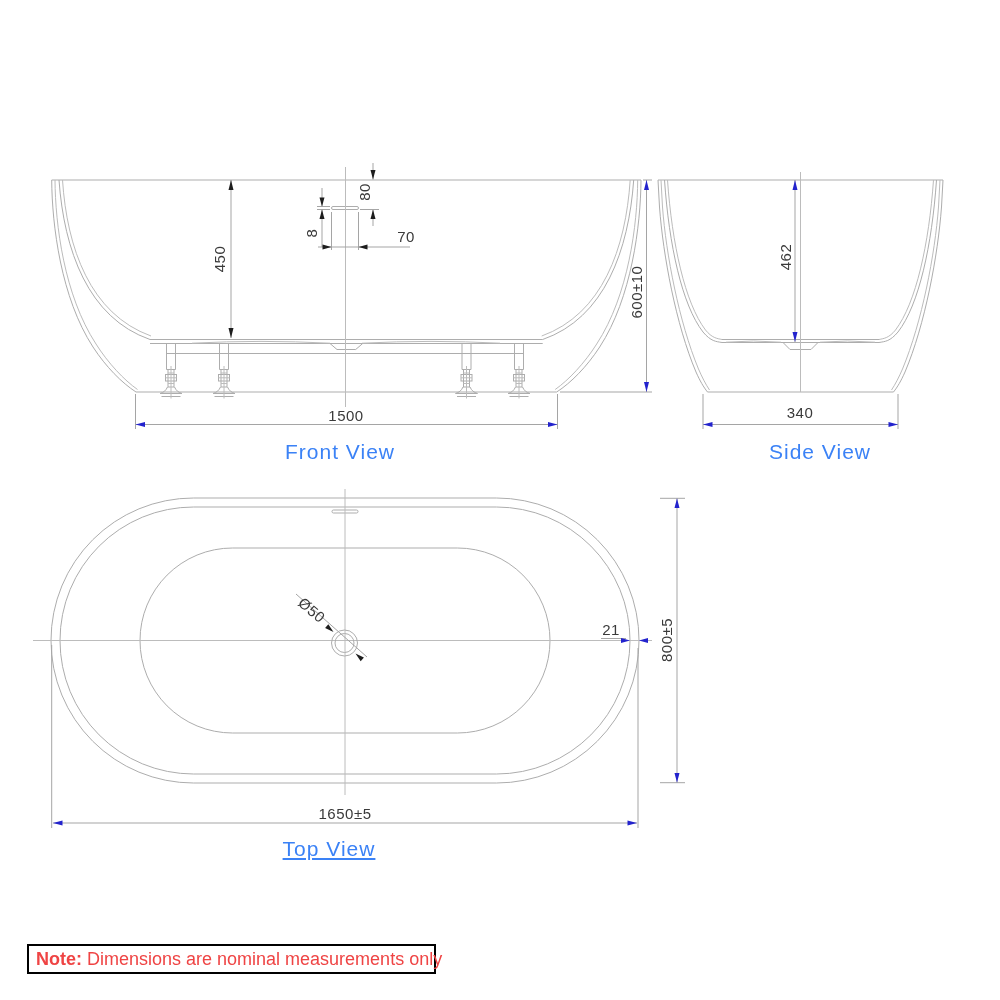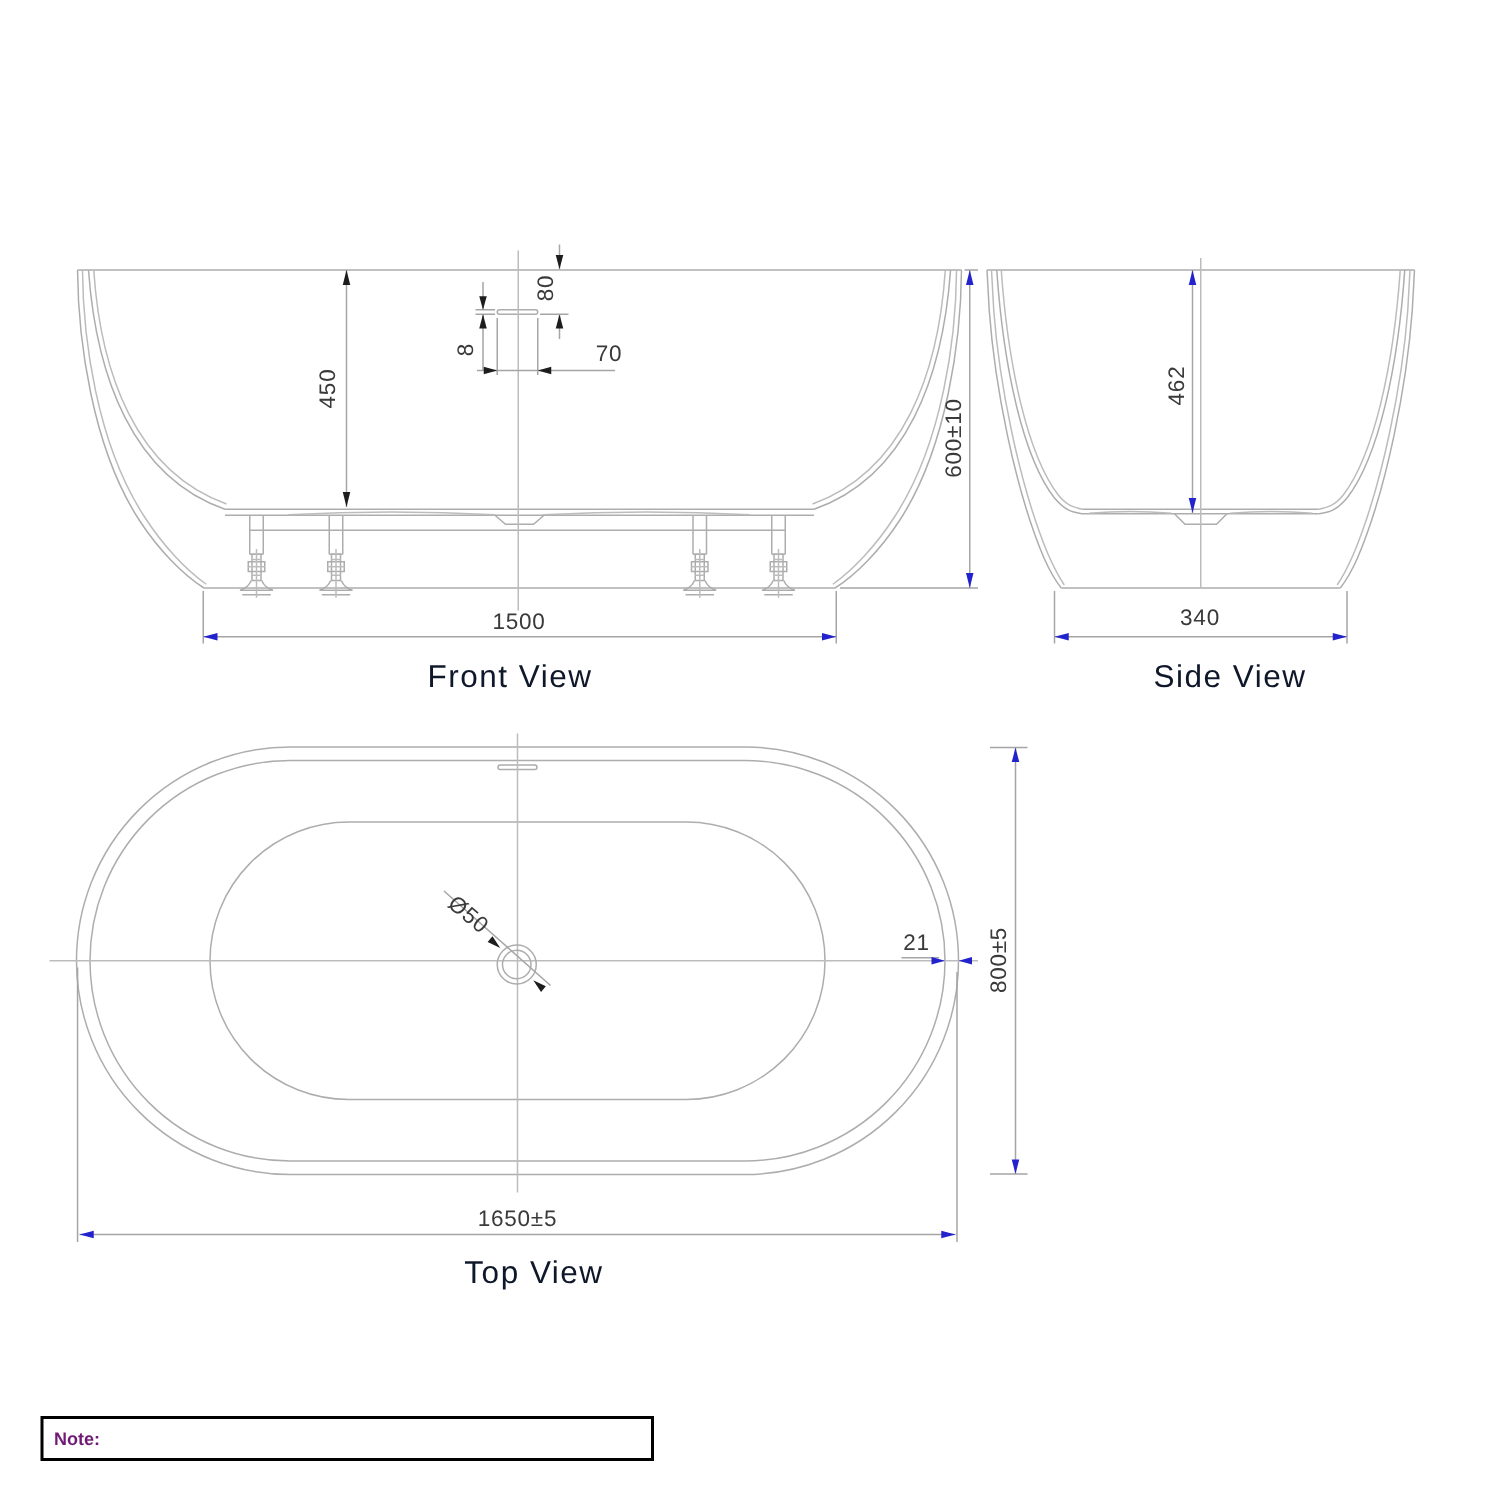--- a/index.html
+++ b/index.html
@@ -8,24 +8,24 @@
   #drawing-svg{position:absolute;left:0;top:0;}
   .geo{stroke:#adadad;stroke-width:1;fill:none;}
   .geo-thin{stroke:#bcbcbc;stroke-width:1;fill:none;}
   .dimline{stroke:#a5a5a5;stroke-width:1;fill:none;}
   .arr-blk{fill:#1d1d1d;stroke:none;}
   .arr-blu{fill:#2323cd;stroke:none;}
   .dimtext{position:absolute;font-size:15px;color:#3a3a3a;white-space:nowrap;letter-spacing:.5px;}
   .rot{transform:translate(-50%,-50%) rotate(-90deg);}
   .flat{transform:translate(-50%,-50%);}
   .diag{transform:translate(-50%,-50%) rotate(40deg);}
-  .viewlabel{position:absolute;font-size:21px;color:#0f172a;letter-spacing:1px;white-space:nowrap;
+  .viewlabel{position:absolute;font-size:21px;color:#3b82f6;letter-spacing:1px;white-space:nowrap;
              transform:translate(-50%,-50%);}
   #note-box{position:absolute;left:27px;top:944px;width:398px;height:26px;border:2px solid #000;
-            display:flex;align-items:center;padding-left:7px;font-size:12px;color:#701a75;white-space:nowrap;}
+            display:flex;align-items:center;padding-left:7px;font-size:18px;color:#ef4444;white-space:nowrap;}
   #note-box b{margin-right:5px;}
 </style>
 </head>
 <body>
 
 <div id="canvas">
 
 <svg id="drawing-svg" width="1000" height="1000" viewBox="0 0 1000 1000">
 
   <g>
@@ -242,19 +242,20 @@
 <div class="dimtext rot" style="left:785px;top:257px;">462</div>
 <div class="dimtext flat" style="left:800px;top:412px;">340</div>
 
 <div class="dimtext diag" style="left:312px;top:610px;">Ø50</div>
 <div class="dimtext flat" style="left:611px;top:629px;">21</div>
 <div class="dimtext rot" style="left:666px;top:640px;">800±5</div>
 <div class="dimtext flat" style="left:345px;top:813px;">1650±5</div>
 
 <div class="viewlabel" style="left:340px;top:452px;">Front View</div>
 <div class="viewlabel" style="left:820px;top:452px;">Side View</div>
-<div class="viewlabel" style="left:356px;top:849px;">Top View</div>
+<div class="viewlabel" style="left:329px;top:849px;text-decoration:underline;">Top View</div>
 
 <div id="note-box">
   <b>Note:</b>
+  <span>Dimensions are nominal measurements only</span>
 </div>
 
 </div>
 
 </body></html>

